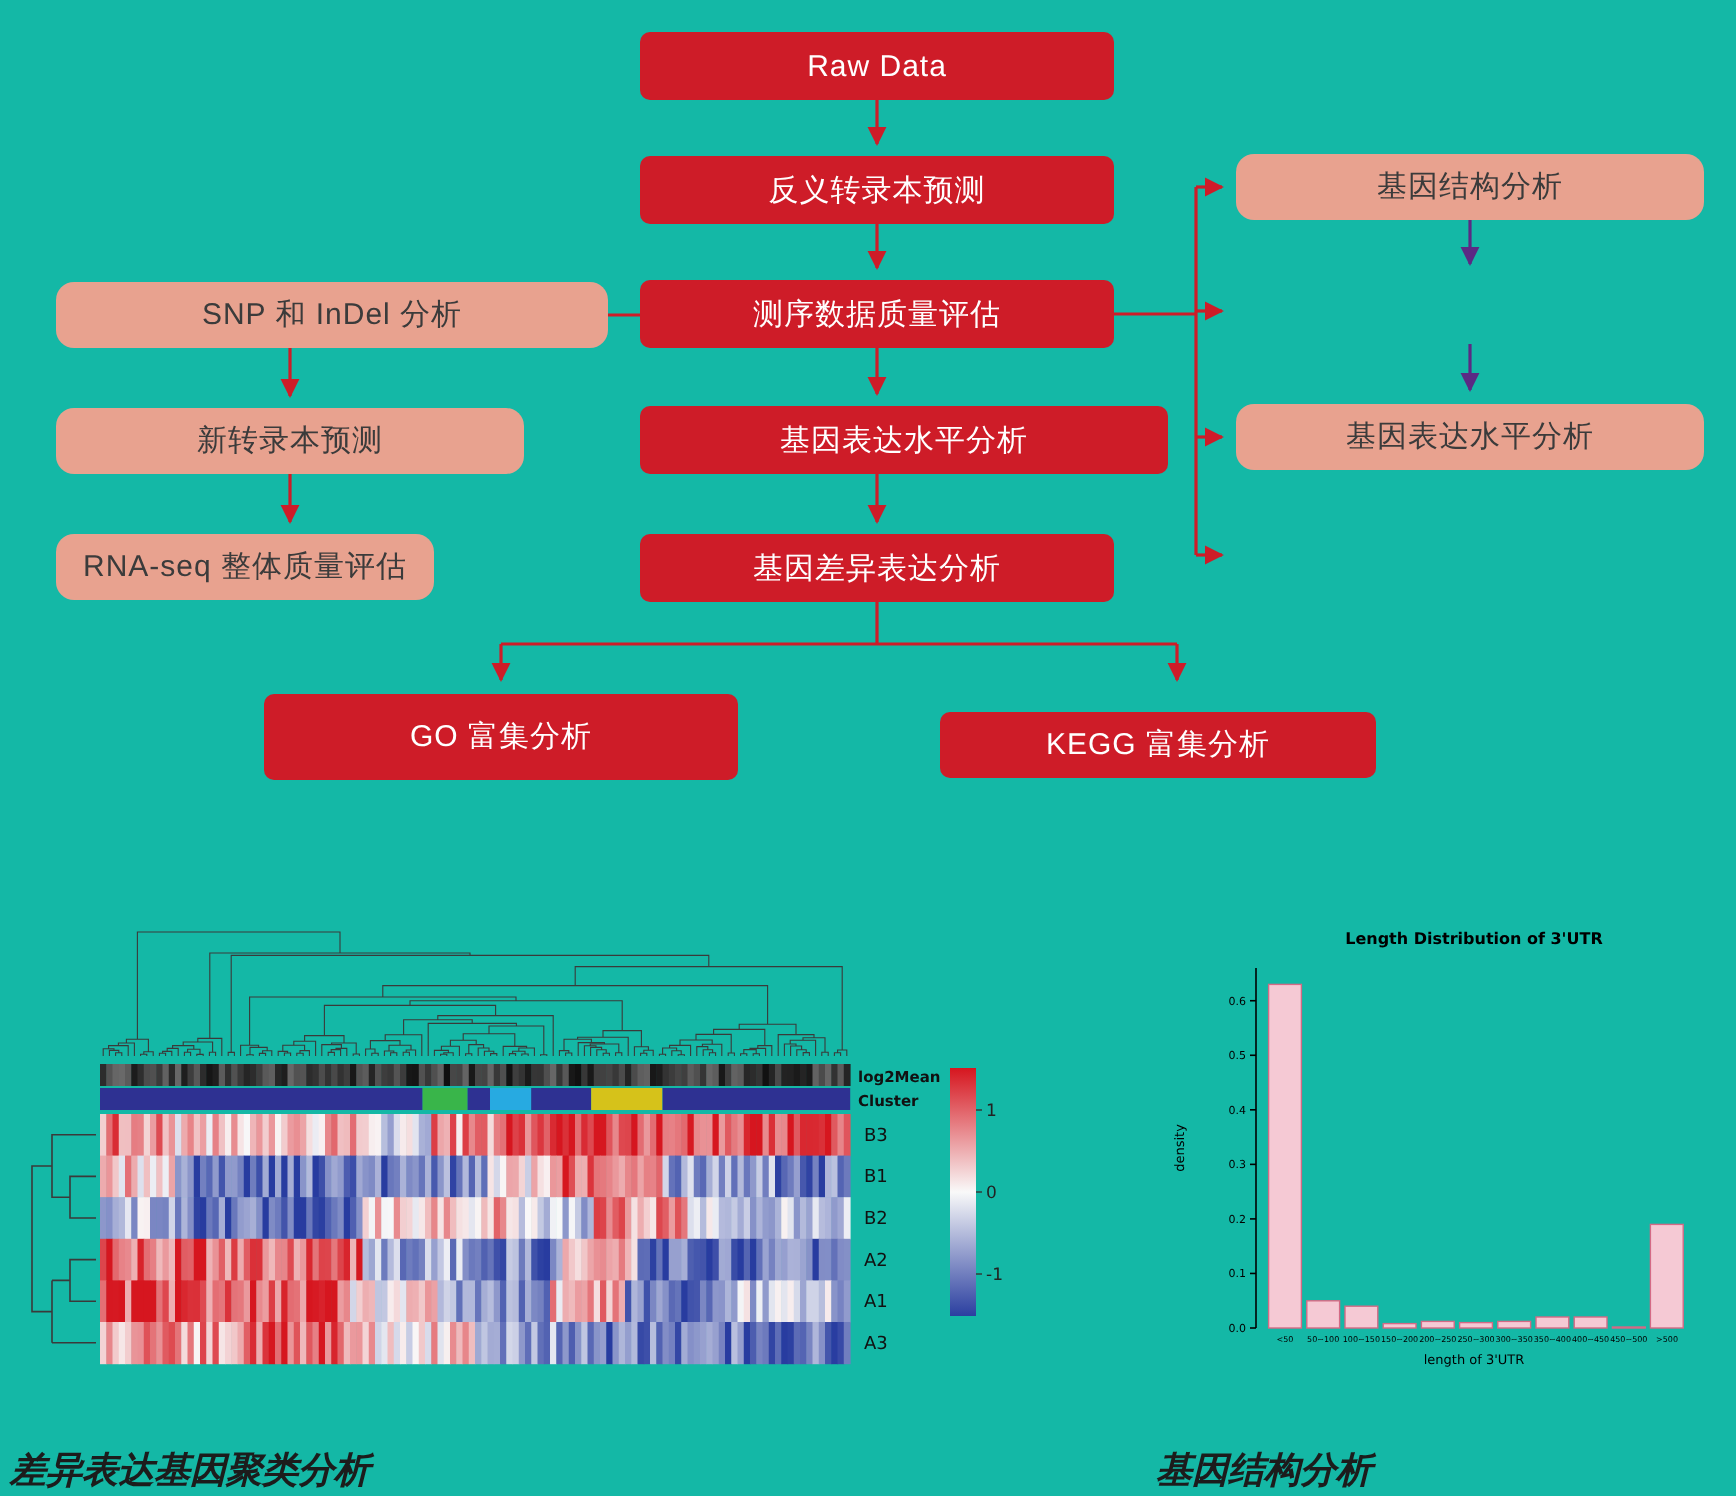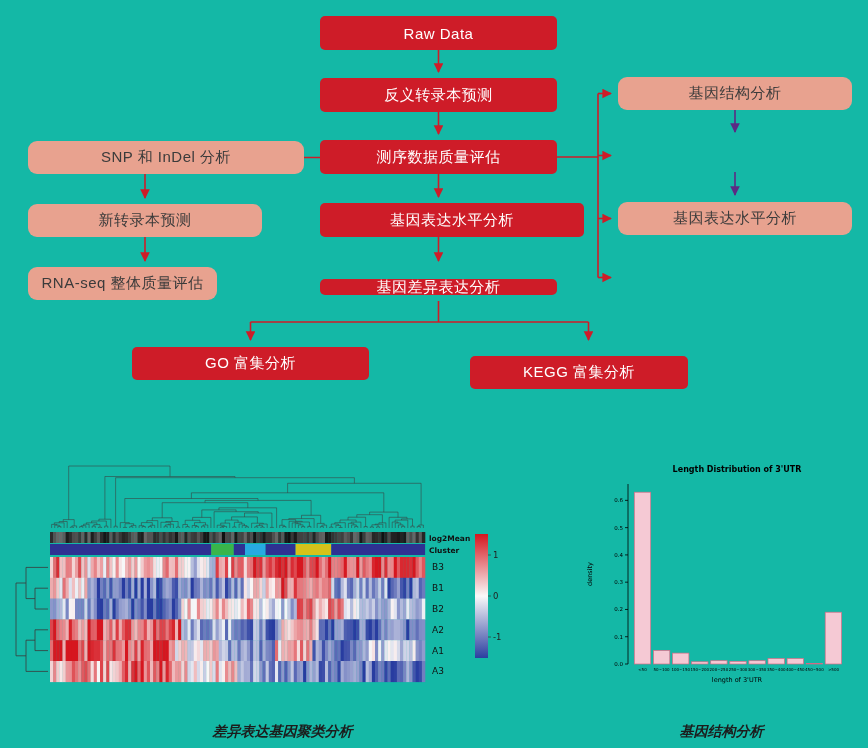--- a/index.html
+++ b/index.html
@@ -6,23 +6,23 @@
   html,body{background:#fff}
   body{width:868px;height:748px;font-family:"Liberation Sans","DejaVu Sans",sans-serif}
   .page{position:relative;width:868px;height:748px;background:#14b8a6;overflow:hidden}
   .flowchart{position:absolute;left:0;top:0;width:868px;height:440px}
   .arrows{position:absolute;left:0;top:0}
   .fbox{position:absolute;display:flex;align-items:center;justify-content:center;
         font-size:15px;letter-spacing:.5px;white-space:nowrap}
   .fbox.red{background:#ce1c28;color:#fff;border-radius:5px}
   .fbox.salmon{background:#e8a28f;color:#3b3b3b;border-radius:9px}
   .figure{position:absolute}
-  .caption{position:absolute;left:0;right:0;top:265px;text-align:center;
+  .caption{position:absolute;left:0;right:0;top:265px;
            font-family:Liberation Mono, monospace;font-style:italic;
-           font-weight:bold;font-size:14px;color:#1c1c1c}
+           font-weight:bold;font-size:18px;color:#1c1c1c}
   svg text{font-family:"DejaVu Sans","Liberation Sans",sans-serif}
 </style>
 </head>
 <body>
 
 <div class="page">
 
   <div class="flowchart">
 
     <svg class="arrows" width="868" height="440" viewBox="0 0 868 440">
@@ -62,42 +62,42 @@
     </div>
     <div class="fbox red" style="left:320px;top:78px;width:237px;height:34px">
       <span>反义转录本预测</span>
     </div>
     <div class="fbox red" style="left:320px;top:140px;width:237px;height:34px">
       <span>测序数据质量评估</span>
     </div>
     <div class="fbox red" style="left:320px;top:203px;width:264px;height:34px">
       <span>基因表达水平分析</span>
     </div>
-    <div class="fbox red" style="left:320px;top:279px;width:237px;height:16px">
+    <div class="fbox red" style="left:320px;top:267px;width:237px;height:34px">
       <span>基因差异表达分析</span>
     </div>
 
     <div class="fbox salmon" style="left:28px;top:141px;width:276px;height:33px">
       <span>SNP 和 InDel 分析</span>
     </div>
     <div class="fbox salmon" style="left:28px;top:204px;width:234px;height:33px">
       <span>新转录本预测</span>
     </div>
     <div class="fbox salmon" style="left:28px;top:267px;width:189px;height:33px">
       <span>RNA-seq 整体质量评估</span>
     </div>
 
     <div class="fbox salmon" style="left:618px;top:77px;width:234px;height:33px">
       <span>基因结构分析</span>
     </div>
     <div class="fbox salmon" style="left:618px;top:202px;width:234px;height:33px">
       <span>基因表达水平分析</span>
     </div>
 
-    <div class="fbox red" style="left:132px;top:347px;width:237px;height:33px">
+    <div class="fbox red" style="left:132px;top:347px;width:237px;height:43px">
       <span>GO 富集分析</span>
     </div>
     <div class="fbox red" style="left:470px;top:356px;width:218px;height:33px">
       <span>KEGG 富集分析</span>
     </div>
   </div>
 
   <div class="figure" style="left:5px;top:458px;width:555px;height:288px">
     <svg id="heatmap-svg" width="555" height="250" viewBox="0 0 555 250">
         <path d="M52.8 70.0 V68.4 H55.9 V70.0 M49.7 70.0 V67.2 H54.4 V68.4 M46.6 70.0 V66.4 H52.0 V67.2 M49.3 66.4 V64.8 H59.1 V70.0 M54.2 64.8 V63.5 H62.2 V70.0 M65.3 70.0 V69.1 H68.4 V70.0 M66.9 69.1 V67.9 H71.6 V70.0 M58.2 63.5 V61.6 H69.2 V67.9 M74.7 70.0 V68.6 H77.8 V70.0 M76.3 68.6 V67.7 H80.9 V70.0 M78.6 67.7 V66.2 H84.1 V70.0 M87.2 70.0 V68.1 H90.3 V70.0 M93.4 70.0 V69.2 H96.6 V70.0 M88.8 68.1 V66.6 H95.0 V69.2 M81.3 66.2 V64.8 H91.9 V66.6 M99.7 70.0 V68.1 H102.8 V70.0 M86.6 64.8 V63.0 H101.3 V68.1 M93.9 63.0 V61.2 H105.9 V70.0 M109.1 70.0 V68.2 H112.2 V70.0 M118.4 70.0 V69.4 H121.6 V70.0 M124.7 70.0 V68.7 H127.8 V70.0 M126.3 68.7 V67.4 H130.9 V70.0 M120.0 69.4 V65.7 H128.6 V67.4 M115.3 70.0 V64.6 H124.3 V65.7 M137.2 70.0 V68.5 H140.3 V70.0 M134.1 70.0 V67.7 H138.8 V68.5 M143.4 70.0 V68.6 H146.6 V70.0 M145.0 68.6 V67.3 H149.7 V70.0 M136.4 67.7 V64.6 H147.3 V67.3 M141.9 64.6 V62.6 H152.8 V70.0 M159.1 70.0 V68.2 H162.2 V70.0 M160.6 68.2 V66.8 H165.3 V70.0 M163.0 66.8 V66.2 H168.4 V70.0 M155.9 70.0 V64.3 H165.7 V66.2 M171.6 70.0 V69.0 H174.7 V70.0 M160.8 64.3 V63.5 H173.1 V69.0 M147.3 62.6 V59.8 H167.0 V63.5 M180.9 70.0 V68.6 H184.1 V70.0 M177.8 70.0 V66.5 H182.5 V68.6 M190.3 70.0 V68.4 H193.4 V70.0 M187.2 70.0 V67.5 H191.9 V68.4 M196.6 70.0 V68.1 H199.7 V70.0 M198.1 68.1 V67.0 H202.8 V70.0 M189.5 67.5 V64.6 H200.5 V67.0 M180.2 66.5 V62.3 H195.0 V64.6 M187.6 62.3 V59.4 H205.9 V70.0 M215.3 70.0 V69.1 H218.4 V70.0 M216.9 69.1 V68.4 H221.6 V70.0 M212.2 70.0 V67.2 H219.2 V68.4 M215.7 67.2 V65.1 H224.7 V70.0 M227.8 70.0 V68.9 H230.9 V70.0 M240.3 70.0 V68.8 H243.4 V70.0 M237.2 70.0 V67.6 H241.9 V68.8 M234.1 70.0 V66.0 H239.5 V67.6 M229.4 68.9 V64.3 H236.8 V66.0 M220.2 65.1 V62.1 H233.1 V64.3 M249.7 70.0 V68.8 H252.8 V70.0 M255.9 70.0 V69.0 H259.1 V70.0 M251.3 68.8 V67.6 H257.5 V69.0 M254.4 67.6 V66.0 H262.2 V70.0 M246.6 70.0 V65.2 H258.3 V66.0 M226.6 62.1 V58.9 H252.4 V65.2 M265.3 70.0 V69.4 H268.4 V70.0 M239.5 58.9 V55.0 H266.9 V69.4 M209.1 70.0 V53.7 H253.2 V55.0 M196.8 59.4 V51.9 H231.1 V53.7 M213.9 51.9 V49.8 H271.6 V70.0 M157.2 59.8 V44.7 H242.8 V49.8 M277.8 70.0 V68.5 H280.9 V70.0 M274.7 70.0 V67.3 H279.4 V68.5 M296.6 70.0 V68.6 H299.7 V70.0 M293.4 70.0 V66.9 H298.1 V68.6 M290.3 70.0 V65.7 H295.8 V66.9 M287.2 70.0 V64.9 H293.0 V65.7 M302.8 70.0 V68.4 H305.9 V70.0 M290.1 64.9 V64.0 H304.4 V68.4 M284.1 70.0 V63.3 H297.2 V64.0 M277.0 67.3 V61.6 H290.7 V63.3 M283.8 61.6 V60.6 H309.1 V70.0 M315.3 70.0 V68.6 H318.4 V70.0 M316.9 68.6 V67.1 H321.6 V70.0 M312.2 70.0 V65.4 H319.2 V67.1 M296.5 60.6 V57.3 H315.7 V65.4 M200.0 44.7 V42.4 H306.1 V57.3 M119.8 64.6 V40.5 H253.0 V42.4 M324.7 70.0 V69.1 H327.8 V70.0 M334.1 70.0 V69.4 H337.2 V70.0 M330.9 70.0 V67.4 H335.6 V69.4 M326.3 69.1 V66.0 H333.3 V67.4 M329.8 66.0 V64.7 H340.3 V70.0 M349.7 70.0 V68.4 H352.8 V70.0 M346.6 70.0 V66.9 H351.3 V68.4 M343.4 70.0 V65.3 H348.9 V66.9 M346.2 65.3 V64.1 H355.9 V70.0 M335.0 64.7 V62.0 H351.1 V64.1 M359.1 70.0 V68.5 H362.2 V70.0 M343.0 62.0 V59.2 H360.6 V68.5 M365.3 70.0 V68.9 H368.4 V70.0 M371.6 70.0 V68.9 H374.7 V70.0 M366.9 68.9 V66.8 H373.1 V68.9 M370.0 66.8 V66.2 H377.8 V70.0 M373.9 66.2 V64.8 H380.9 V70.0 M351.8 59.2 V56.7 H377.4 V64.8 M396.6 70.0 V68.3 H399.7 V70.0 M393.4 70.0 V66.9 H398.1 V68.3 M390.3 70.0 V65.0 H395.8 V66.9 M387.2 70.0 V64.0 H393.0 V65.0 M390.1 64.0 V62.1 H402.8 V70.0 M405.9 70.0 V68.1 H409.1 V70.0 M396.5 62.1 V60.9 H407.5 V68.1 M384.1 70.0 V59.3 H402.0 V60.9 M364.6 56.7 V54.1 H393.0 V59.3 M186.4 40.5 V34.8 H378.8 V54.1 M412.2 70.0 V68.4 H415.3 V70.0 M413.8 68.4 V67.0 H418.4 V70.0 M282.6 34.8 V25.3 H416.1 V67.0 M110.6 68.2 V19.7 H349.4 V25.3 M99.9 61.2 V18.5 H230.0 V19.7 M63.7 61.6 V8.0 H165.0 V18.5 " fill="none" stroke="#3a3a3a" stroke-width="0.55"></path>

